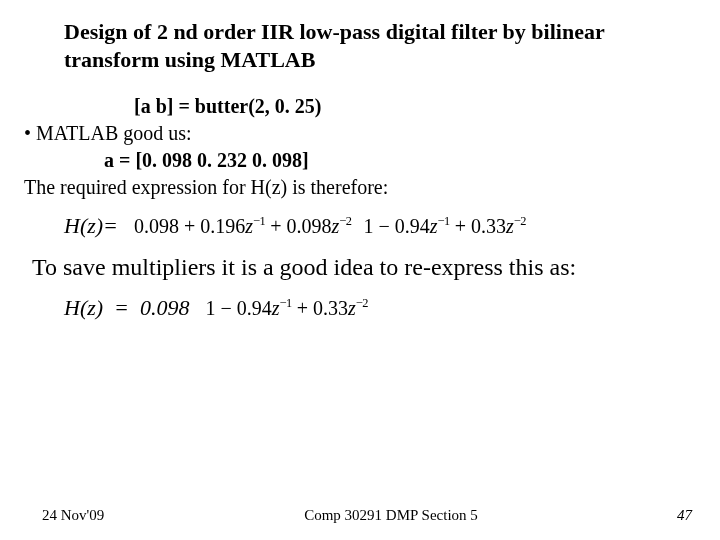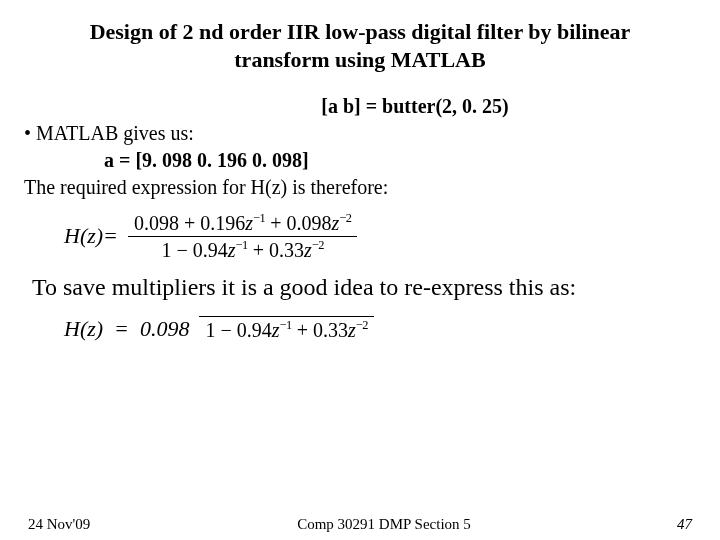--- a/index.html
+++ b/index.html
@@ -14,53 +14,52 @@
     overflow: hidden;
   }
   .slide {
     padding: 18px 24px 0 24px;
     box-sizing: border-box;
     width: 100%;
     height: 100%;
     position: relative;
   }
   .title {
-    text-align: center;
     font-weight: bold;
     font-size: 22px;
     line-height: 1.25;
     margin: 0 40px 20px 40px;
   }
   .body {
     font-size: 20px;
     line-height: 1.35;
   }
   .bullet {
     margin: 0;
   }
-  .indent1 { padding-left: 110px; text-align: center; }
+  .indent1 { padding-left: 110px; }
   .indent2 { padding-left: 80px; }
   .bold { font-weight: bold; }
   .eq-block {
     margin: 10px 0 10px 40px;
     font-family: "Times New Roman", serif;
     font-style: italic;
   }
   .eq-row {
     display: flex;
     align-items: center;
     gap: 10px;
   }
   .eq-lhs {
     font-size: 22px;
     white-space: nowrap;
   }
   .frac {
     display: inline-flex;
-    flex-direction: column;
+    flex-direction: row;
     align-items: center;
     font-size: 20px;
     line-height: 1.15;
     font-style: normal;
   }
   .frac .num, .frac .den {
     padding: 0 6px;
     white-space: nowrap;
   }
   .frac .bar {
@@ -75,44 +74,44 @@
     letter-spacing: -0.5px;
   }
   .var { font-style: italic; }
   .tight { letter-spacing: 0; }
   .save-line {
     font-size: 24px;
     margin: 8px 0 6px 8px;
   }
   .footer {
     position: absolute;
-    bottom: 7px;
+    bottom: 16px;
     left: 0;
     width: 100%;
     display: flex;
     justify-content: space-between;
     align-items: baseline;
     font-size: 15px;
-    padding: 0 28px 0 28px;
+    padding: 0 28px 0 42px;
     box-sizing: border-box;
   }
   .footer .center { flex: 1; text-align: center; }
   .footer .right { min-width: 32px; text-align: right; font-style: italic; }
   .footer .left { min-width: 80px; }
 </style>
 </head>
 <body>
 <div class="slide">
 
   <div class="title">Design of 2 nd order IIR low-pass digital filter by bilinear transform using MATLAB</div>
 
   <div class="body">
     <p class="bullet indent1 bold">[a b] = butter(2, 0. 25)</p>
-    <p class="bullet">• MATLAB gives us:</p>
-    <p class="bullet indent2 bold">a = [9. 098   0. 196   0. 098]</p>
+    <p class="bullet">• MATLAB good us:</p>
+    <p class="bullet indent2 bold">a = [0. 098   0. 232   0. 098]</p>
     <p class="bullet">The required expression for H(z) is therefore:</p>
 
     <div class="eq-block">
       <div class="eq-row">
         <span class="eq-lhs"><span class="var">H</span>(<span class="var">z</span>)=</span>
         <span class="frac">
           <span class="num tight">
             <span>0.098 + 0.196</span><span class="var">z</span><sup class="exp">−1</sup><span> + 0.098</span><span class="var">z</span><sup class="exp">−2</sup>
           </span>
           <span class="bar"></span>

